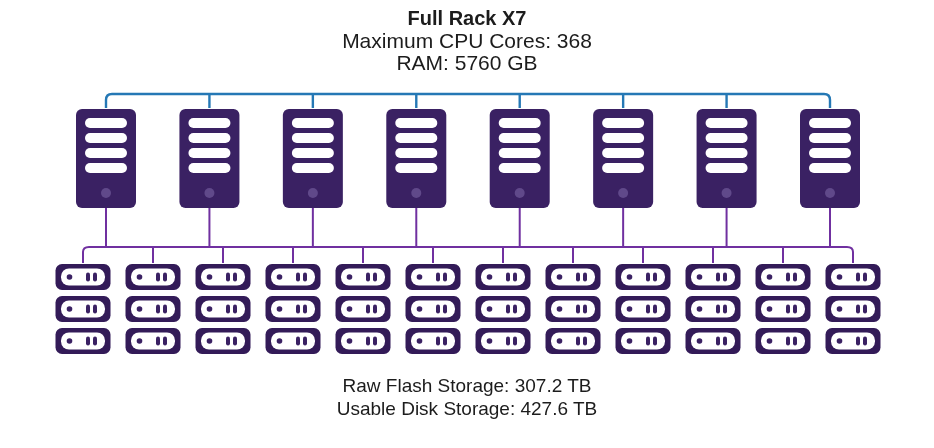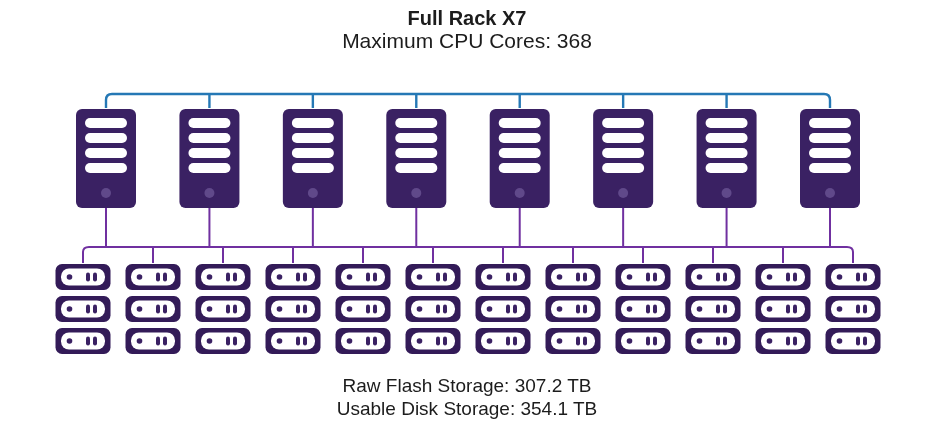--- a/index.html
+++ b/index.html
@@ -24,20 +24,21 @@
   svg.diagram{position:absolute;top:0;left:0;}
 </style>
 </head>
 <body>
 
 <div class="stage">
 
   <div class="header">
     <div class="title">Full Rack X7</div>
     <div class="sub">Maximum CPU Cores: 368</div>
+    <div class="sub">RAM: 5760 GB</div>
   </div>
 
   <svg id="diagram" class="diagram" width="934" height="448" viewBox="0 0 934 448">
       <g stroke="#2578b5" stroke-width="2.4" fill="none">
         <path d="M 106 108 L 106 100 Q 106 94 112 94 L 824 94 Q 830 94 830 100 L 830 108"></path>
         <path d="M 209.42857142857144 94 L 209.42857142857144 108"></path>
         <path d="M 312.8571428571429 94 L 312.8571428571429 108"></path>
         <path d="M 416.2857142857143 94 L 416.2857142857143 108"></path>
         <path d="M 519.7142857142858 94 L 519.7142857142858 108"></path>
         <path d="M 623.1428571428571 94 L 623.1428571428571 108"></path>
@@ -377,16 +378,16 @@
         <rect x="825.5" y="328" width="55" height="26" rx="6.5" fill="#331b58"></rect>
         <rect x="831" y="332.5" width="44" height="17" rx="8" fill="#ffffff"></rect>
         <circle cx="839.5" cy="341" r="2.8" fill="#3a2163"></circle>
         <rect x="856" y="336.5" width="4" height="9" rx="2" fill="#3a2163"></rect>
         <rect x="863" y="336.5" width="4" height="9" rx="2" fill="#3a2163"></rect>
       </g>
     </svg>
 
   <div class="footer">
     <div class="sub">Raw Flash Storage: 307.2 TB</div>
-    <div class="sub">Usable Disk Storage: 354.1 TB</div>
+    <div class="sub">Usable Disk Storage: 427.6 TB</div>
   </div>
 
 </div>
 
 </body></html>

